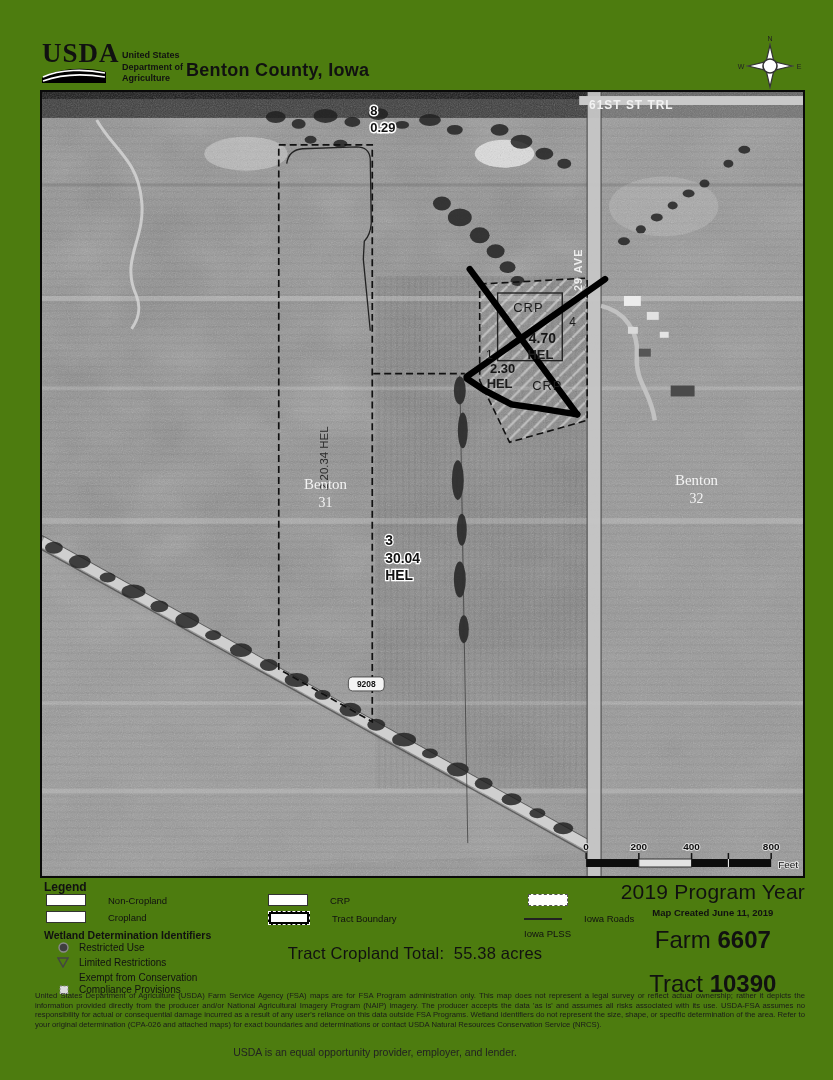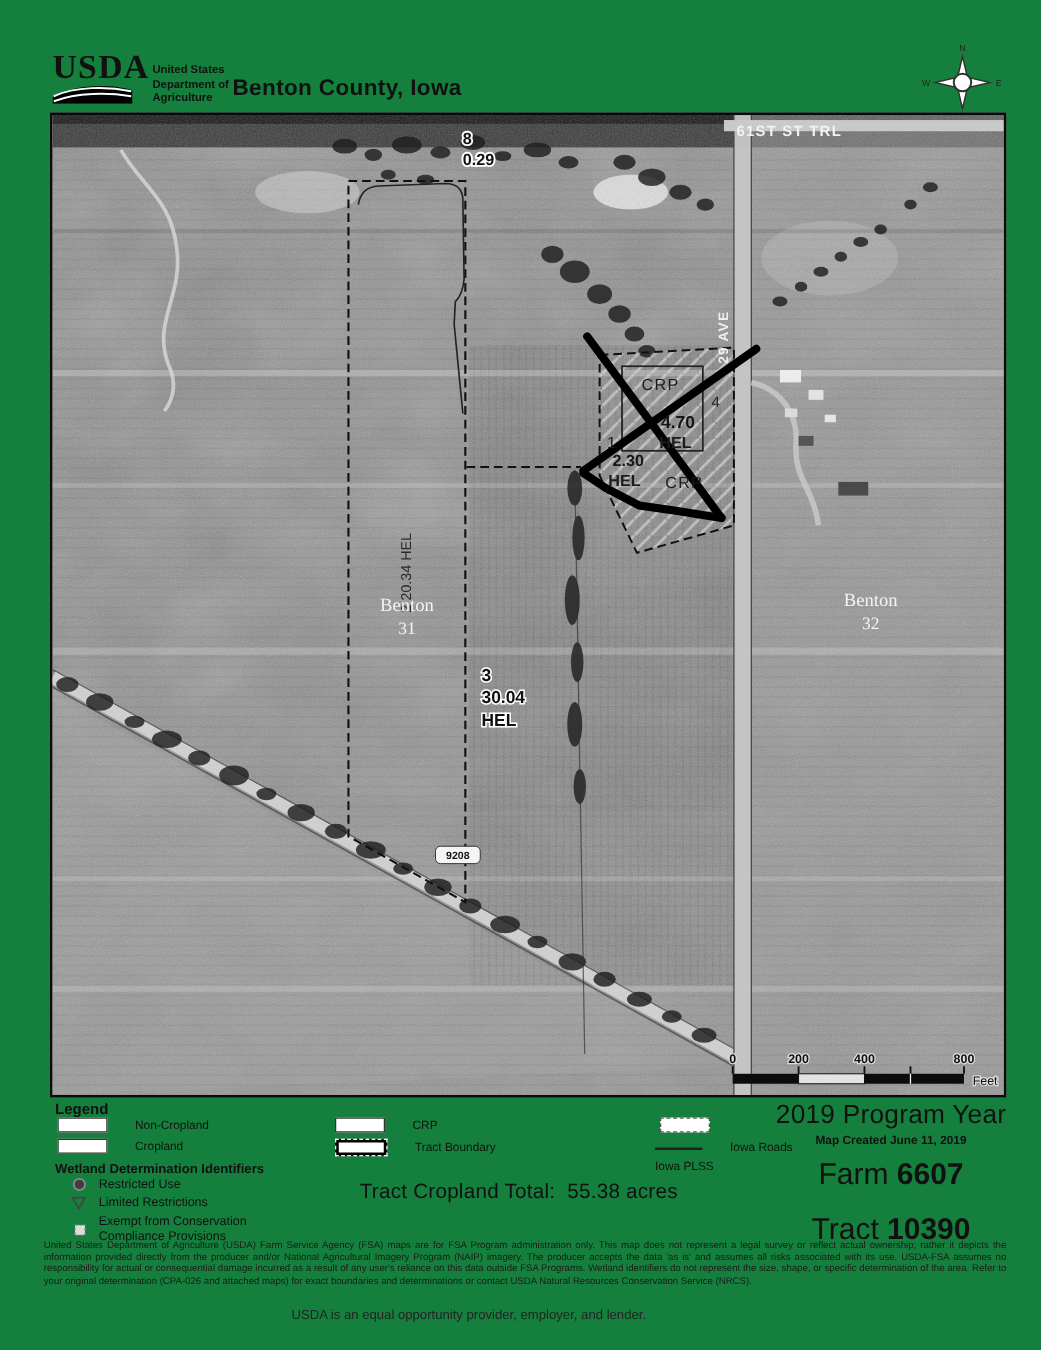--- a/index.html
+++ b/index.html
@@ -1,17 +1,17 @@
 <!DOCTYPE html>
 <html><head>
 <meta charset="utf-8">
 <style>
   html,body{margin:0;padding:0;background:#fff;}
   body{width:833px;height:1080px;position:relative;font-family:"Liberation Sans",sans-serif;color:#111;}
-  .page{position:absolute;inset:0;overflow:hidden;background:#15803d;text-decoration:underline;}
+  .page{position:absolute;inset:0;overflow:hidden;background:#4d7c0f;text-decoration:underline;}
 
   
   .hdr-logo{position:absolute;left:42px;top:42px;width:70px;}
   .usda-word{font-family:"Liberation Serif",serif;font-weight:bold;font-size:27px;letter-spacing:1px;line-height:.85;}
   .hdr-dept{position:absolute;left:122px;top:50px;font-size:9px;font-weight:bold;line-height:1.3;}
   .hdr-title{position:absolute;left:186px;top:60px;font-size:18px;font-weight:bold;letter-spacing:.3px;}
   .compass{position:absolute;left:733px;top:33px;}
 
   
   .map-frame{position:absolute;left:40px;top:90px;width:765px;height:788px;background:#8e8e8e;border:2px solid #0a0a0a;box-sizing:border-box;}
@@ -20,21 +20,21 @@
   
   .legend{position:absolute;left:40px;top:880px;width:600px;font-size:9.5px;}
   .legend-title{position:absolute;left:4px;top:0;font-size:12px;font-weight:bold;}
   .lg-item{position:absolute;display:flex;align-items:center;gap:22px;white-space:nowrap;}
   .sym-box{width:40px;height:12px;border:1.4px solid #333;background:#fff;box-sizing:border-box;}
   .sym-dash{width:40px;height:12px;border:1.4px dashed #555;background:#fff;box-sizing:border-box;}
   .sym-tract{width:42px;height:14px;border:3.5px solid #000;box-sizing:border-box;position:relative;background:#fff;}
   .sym-tract::after{content:"";position:absolute;inset:-2.8px;border:1.4px dashed #fff;}
   .sym-line{width:38px;height:0;border-top:2.2px solid #222;}
   .wet-title{position:absolute;left:4px;top:49px;font-size:10.5px;font-weight:bold;}
-  .wet-item{position:absolute;display:flex;align-items:center;gap:10px;font-size:10px;}
+  .wet-item{position:absolute;display:flex;align-items:flex-end;gap:10px;font-size:10px;}
   .wet-item .two-line{line-height:1.15;}
 
   .info{position:absolute;right:28px;top:880px;text-align:center;}
   .prog-year{font-size:21px;letter-spacing:.2px;}
   .map-created{font-size:9.5px;font-weight:bold;margin-top:3px;}
   .farm-line{font-size:24px;margin-top:8px;}
   .farm-line b{font-weight:bold;}
   .tract-line{font-size:24px;margin-top:16px;}
 
   .cropland-total{position:absolute;left:190px;top:944px;width:450px;text-align:center;font-size:16.5px;letter-spacing:.2px;}

